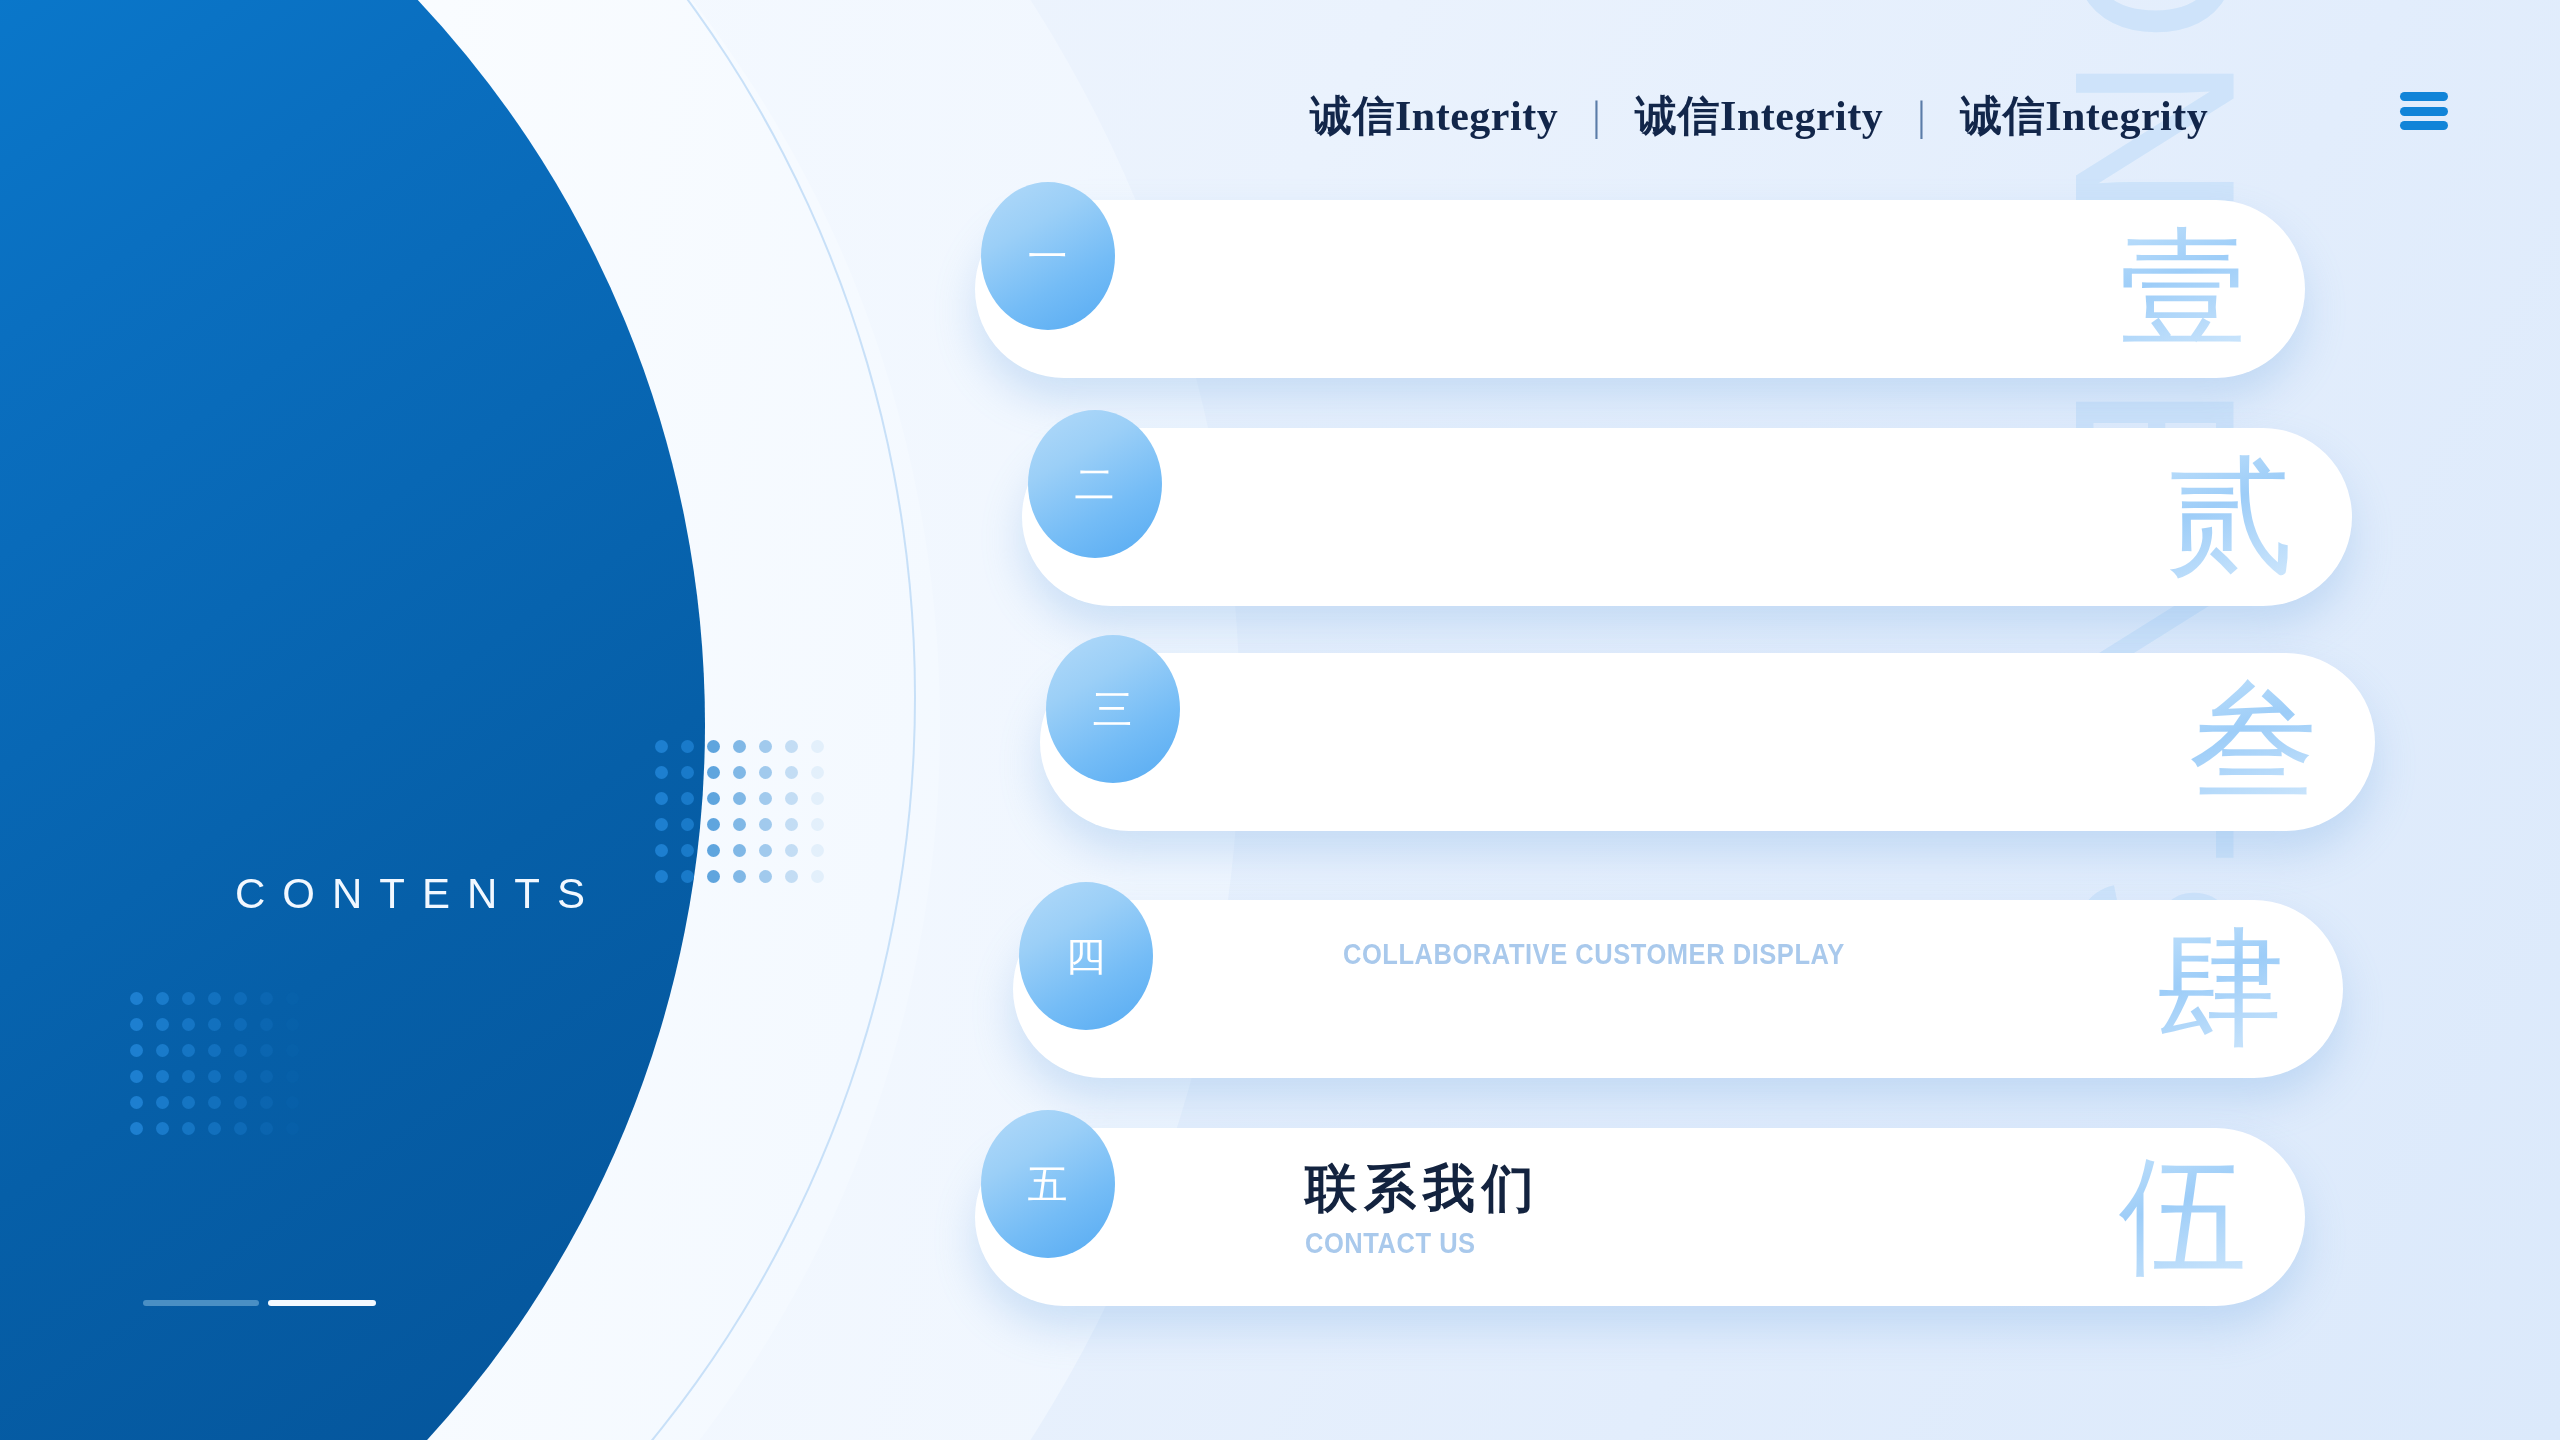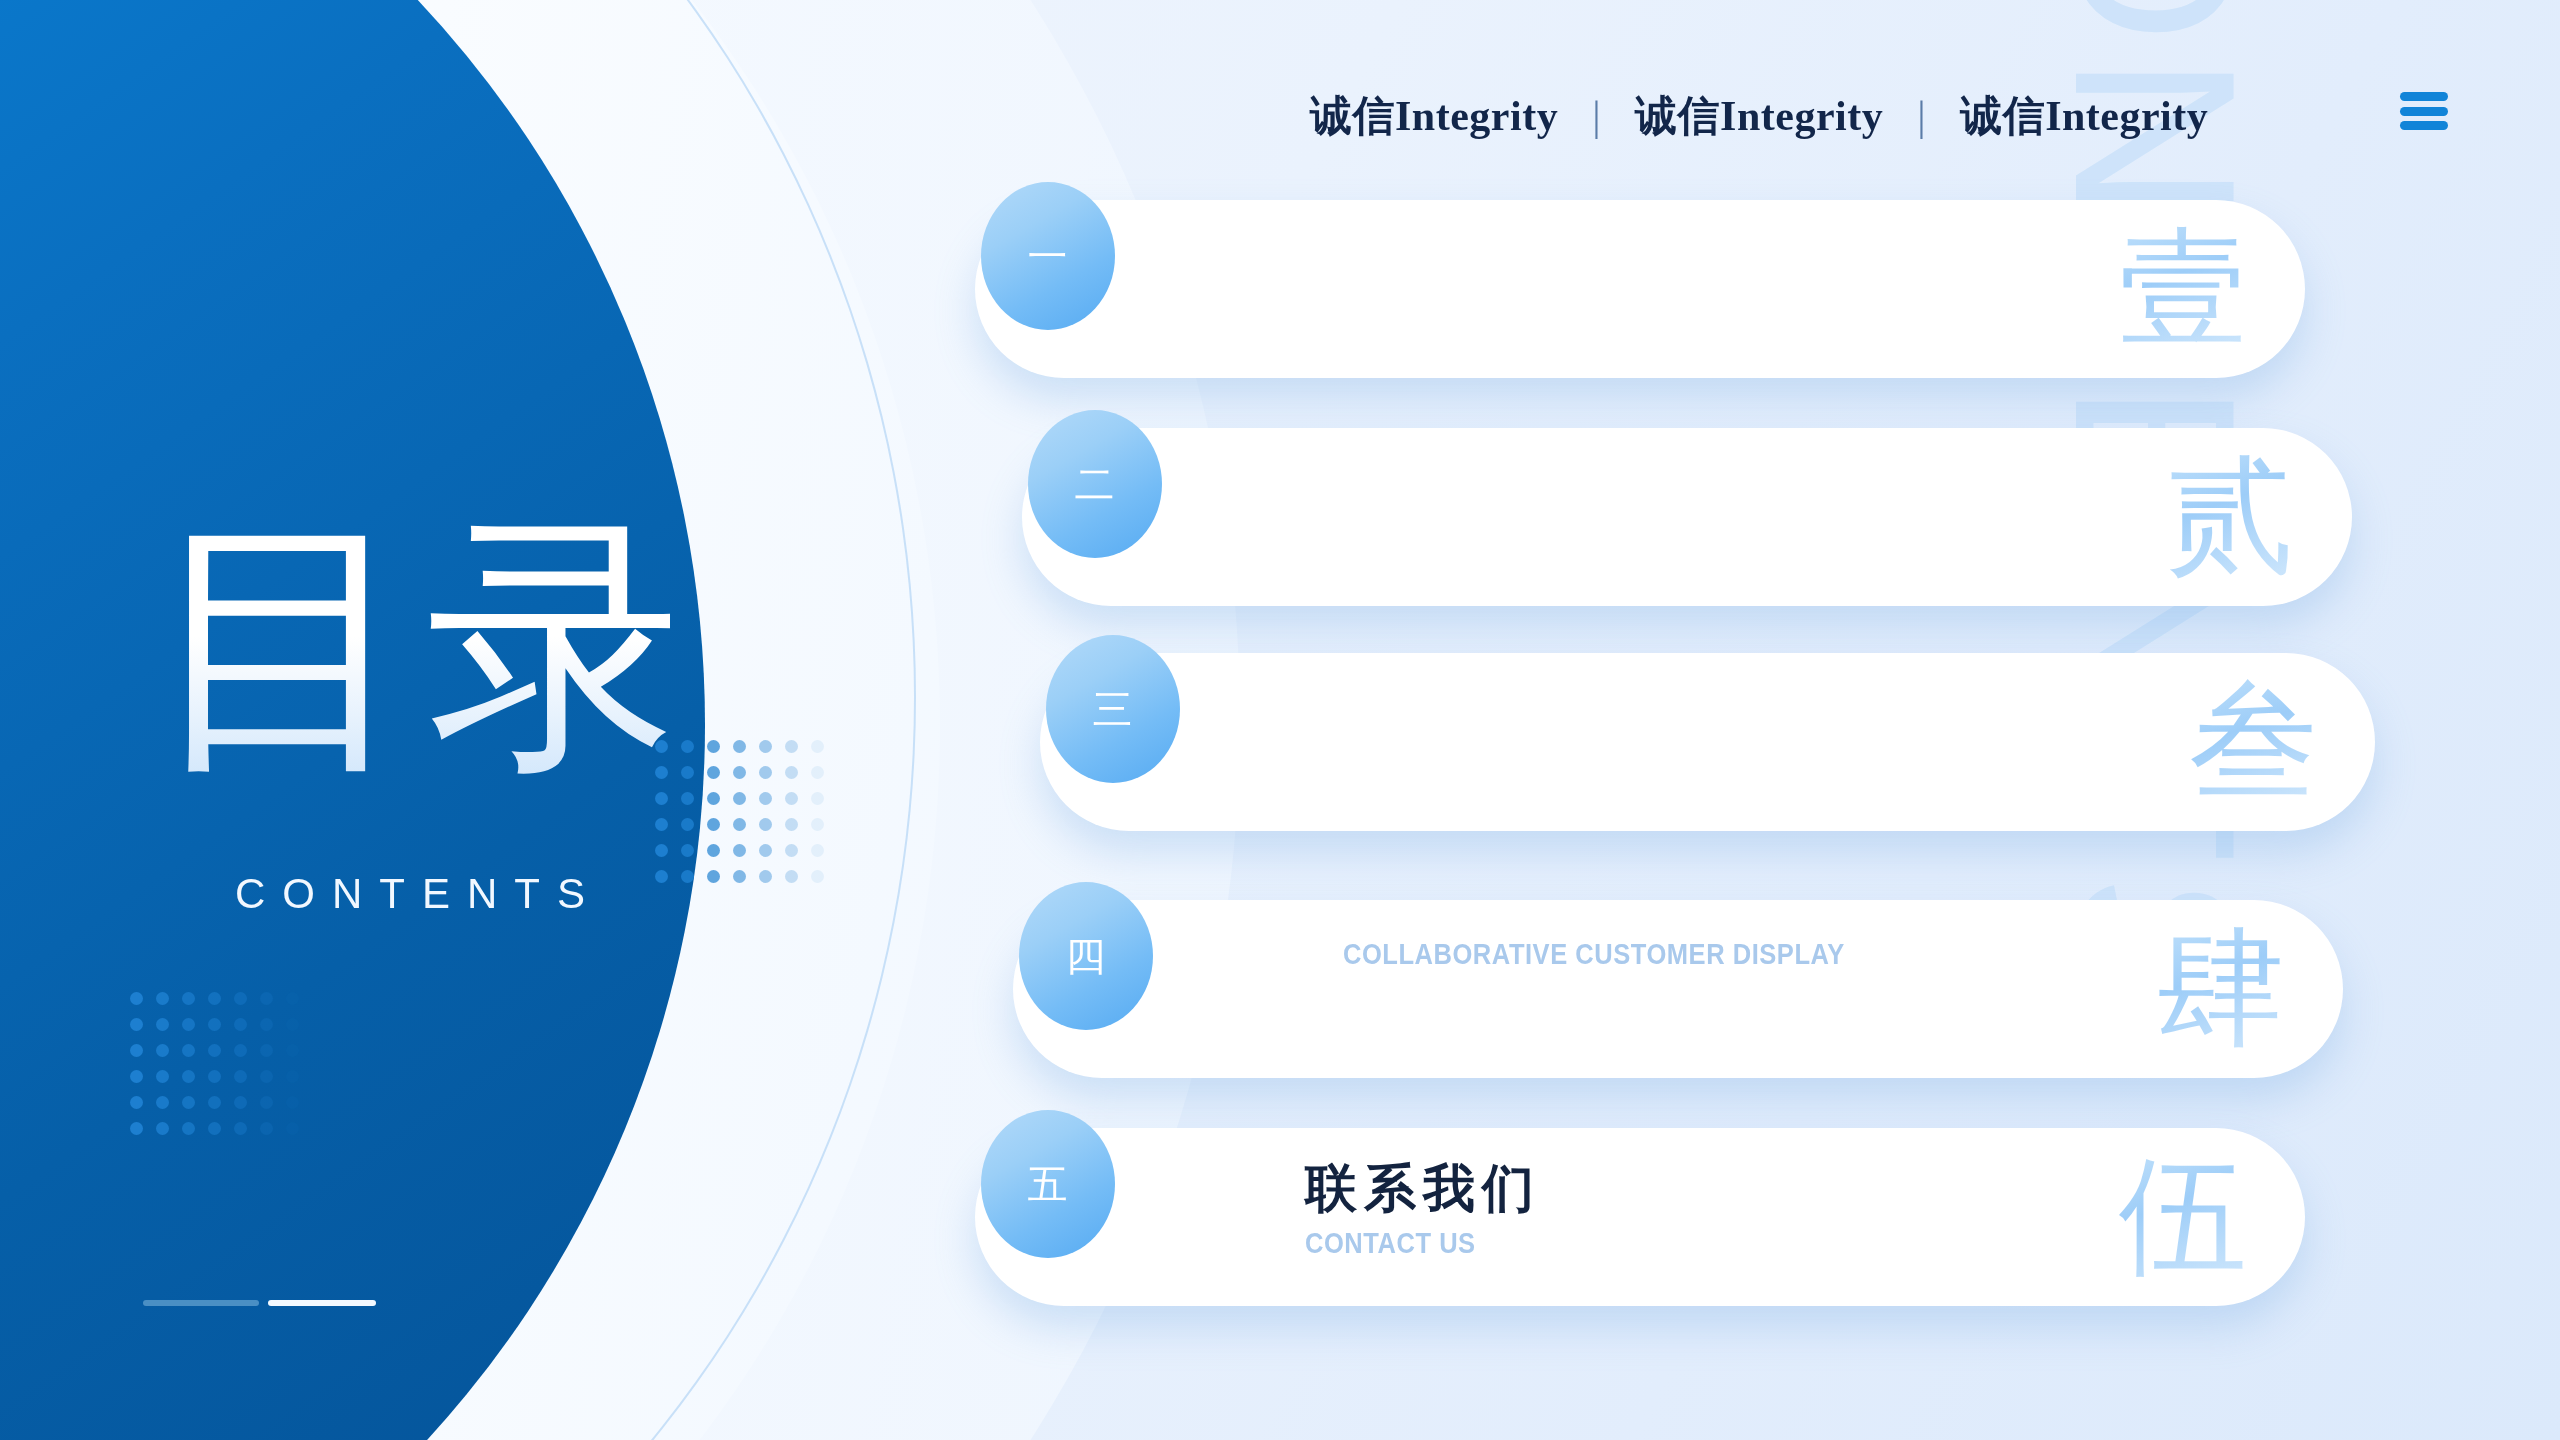--- a/index.html
+++ b/index.html
@@ -263,21 +263,20 @@
 
   <div class="bg-base"></div>
   <div class="bg-band"></div>
   <div class="bg-band2"></div>
   <div class="bg-arc"></div>
   <div class="blue-blob"></div>
 
   <div class="watermark">CONTENTS</div>
 
   <div class="left-panel">
-    <div class="mulu">目录</div>
     <div class="contents-word">CONTENTS</div>
 
     <div class="dots" id="dots-upper" style="left: 655px; top: 740px;">
         <span class="dot" style="width: 13px; height: 13px; left: 0px; top: 0px; opacity: 1;"></span>
         <span class="dot" style="width: 13px; height: 13px; left: 26px; top: 0px; opacity: 0.847;"></span>
         <span class="dot" style="width: 13px; height: 13px; left: 52px; top: 0px; opacity: 0.693;"></span>
         <span class="dot" style="width: 13px; height: 13px; left: 78px; top: 0px; opacity: 0.54;"></span>
         <span class="dot" style="width: 13px; height: 13px; left: 104px; top: 0px; opacity: 0.387;"></span>
         <span class="dot" style="width: 13px; height: 13px; left: 130px; top: 0px; opacity: 0.233;"></span>
         <span class="dot" style="width: 13px; height: 13px; left: 156px; top: 0px; opacity: 0.08;"></span>

